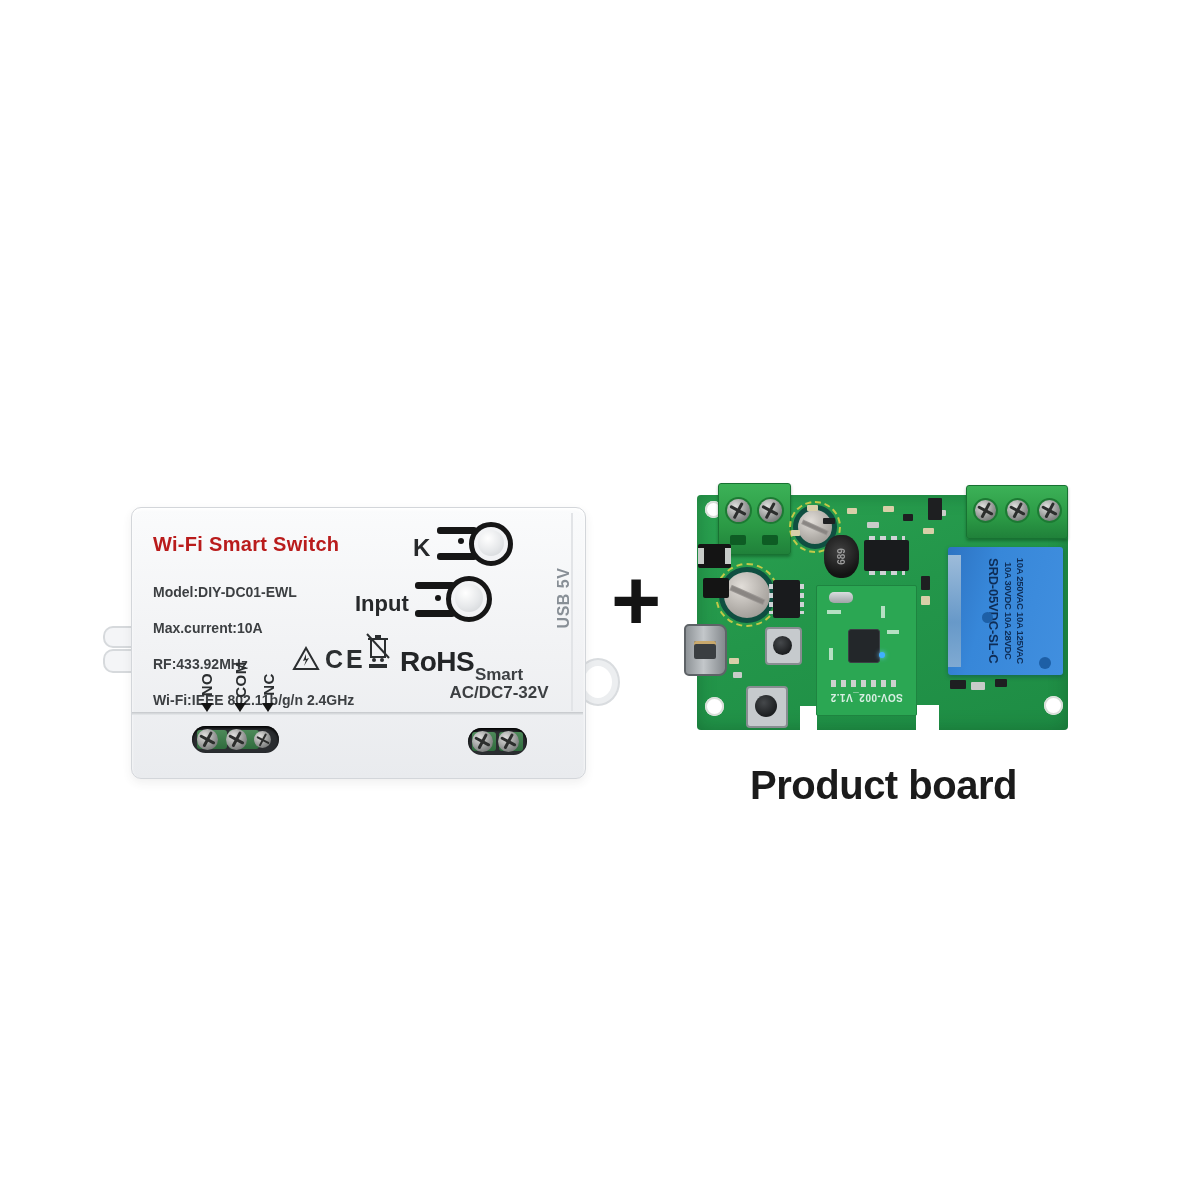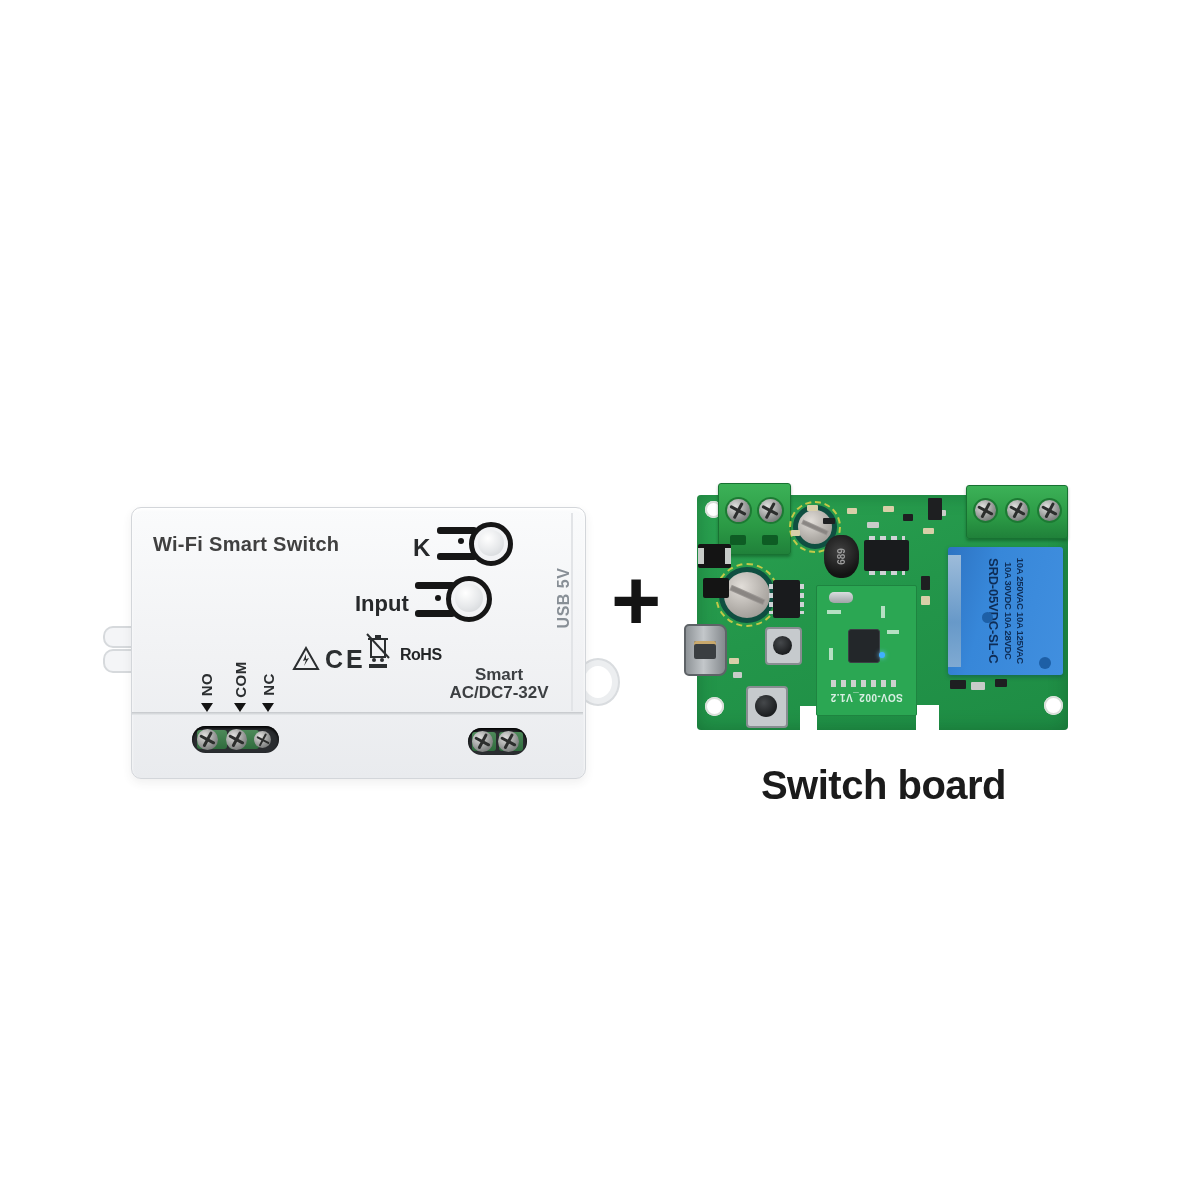--- a/index.html
+++ b/index.html
@@ -22,21 +22,21 @@
             border:1px solid #d3d6da;box-shadow:inset 0 2px 3px #ffffff,0 4px 10px rgba(60,65,70,.08);}
   .dev-seam{left:1px;top:205px;width:451px;height:3px;
             background:linear-gradient(180deg,#c3c6ca,#e8eaec);}
   .dev-fold{left:440px;top:6px;width:2px;height:198px;background:#e2e4e7;}
   .hook{background:#f4f5f7;border:2px solid #d6d9dc;}
   .hook-l1{left:-28px;top:119px;width:30px;height:18px;border-radius:10px 2px 2px 10px;border-right:none;}
   .hook-l2{left:-28px;top:142px;width:30px;height:20px;border-radius:10px 2px 2px 10px;border-right:none;}
   .hook-r{left:447px;top:153px;width:28px;height:32px;border-radius:50%;border:6px solid #eceef0;
           box-shadow:0 0 0 2px #d9dcdf;background:#ffffff;}
 
-  .dev-name{left:22px;top:26px;font-size:20px;font-weight:bold;color:#404040;letter-spacing:.3px;}
+  .dev-name{left:22px;top:26px;font-size:20px;font-weight:bold;color:#b91c1c;letter-spacing:.3px;}
   .dev-specs{left:22px;top:58px;font-size:14px;font-weight:bold;color:#3c3f42;line-height:18px;white-space:pre-line;}
   .dev-specs span{display:block;}
 
   .k-label{left:282px;top:27px;font-size:24px;font-weight:bold;color:#27292b;}
   .reset-label{left:224px;top:84px;font-size:22px;font-weight:bold;color:#27292b;}
   .key-ring{border:5px solid #161616;border-radius:50%;background:#f2f3f5;}
   .ring-k{left:338px;top:15px;width:34px;height:34px;}
   .ring-r{left:315px;top:69px;width:36px;height:36px;}
   .key-bar{height:7px;background:#161616;border-radius:3px;}
   .bar-k1{left:306px;top:20px;width:40px;}
@@ -47,21 +47,21 @@
   .dome-k{left:347px;top:23px;width:26px;height:26px;}
   .dome-r{left:324px;top:77px;width:28px;height:28px;}
   .key-dot{width:6px;height:6px;border-radius:50%;background:#161616;}
   .dot-k{left:327px;top:31px;}
   .dot-r{left:304px;top:88px;}
 
   .usb-vbox{left:419px;top:58px;width:28px;height:66px;display:flex;align-items:center;justify-content:center;}
   .usb-vbox span{transform:rotate(-90deg);white-space:nowrap;font-size:16px;font-weight:bold;color:#888f96;letter-spacing:.5px;}
 
   .cert-ce{left:194px;top:138px;font-size:25px;font-weight:bold;color:#2b2e30;letter-spacing:3px;}
-  .cert-rohs{left:269px;top:139px;font-size:16px;font-weight:bold;color:#232527;letter-spacing:-.5px;}
+  .cert-rohs{left:269px;top:139px;font-size:28px;font-weight:bold;color:#232527;letter-spacing:-.5px;}
   .cert-svg{color:#2b2e30;}
 
   .term-vbox{display:flex;align-items:center;justify-content:center;}
   .term-vbox span{transform:rotate(-90deg);white-space:nowrap;font-size:15px;font-weight:bold;color:#2b2e30;letter-spacing:.5px;}
   .tv-no{left:62px;top:160px;width:28px;height:34px;}
   .tv-com{left:95px;top:151px;width:28px;height:43px;}
   .tv-nc{left:123px;top:160px;width:28px;height:34px;}
   .term-arrow{width:0;height:0;border-left:6px solid transparent;border-right:6px solid transparent;border-top:9px solid #141414;}
   .ta-no{left:70px;top:196px;} .ta-com{left:103px;top:196px;} .ta-nc{left:131px;top:196px;}
 
@@ -171,20 +171,26 @@
 
 
   <div class="abs device">
     <div class="abs hook hook-l1"></div>
     <div class="abs hook hook-l2"></div>
     <div class="abs hook-r abs"></div>
     <div class="abs dev-body"></div>
     <div class="abs dev-fold"></div>
 
     <div class="abs dev-name">Wi-Fi Smart Switch</div>
+    <div class="abs dev-specs">
+      <span>Model:DIY-DC01-EWL</span>
+      <span>Max.current:10A</span>
+      <span>RF:433.92MHz</span>
+      <span>Wi-Fi:IEEE 802.11b/g/n 2.4GHz</span>
+    </div>
 
     <div class="abs k-label">K</div>
     <div class="abs key-bar bar-k1"></div>
     <div class="abs key-bar bar-k2"></div>
     <div class="abs key-ring ring-k"></div>
     <div class="abs key-dome dome-k"></div>
     <div class="abs key-dot dot-k"></div>
 
     <div class="abs reset-label">Input</div>
     <div class="abs key-bar bar-r1"></div>
@@ -335,15 +341,15 @@
     <div class="abs smd smd-a" style="left:96px;top:50px;width:9px;height:6px;"></div>
     <div class="abs smd smd-b" style="left:226px;top:96px;width:9px;height:14px;"></div>
     <div class="abs smd smd-a" style="left:226px;top:116px;width:9px;height:9px;"></div>
     <div class="abs smd smd-b" style="left:255px;top:200px;width:16px;height:9px;"></div>
     <div class="abs smd smd-c" style="left:276px;top:202px;width:14px;height:8px;"></div>
     <div class="abs smd smd-b" style="left:300px;top:199px;width:12px;height:8px;"></div>
     <div class="abs smd smd-a" style="left:34px;top:178px;width:10px;height:6px;"></div>
     <div class="abs smd smd-c" style="left:38px;top:192px;width:9px;height:6px;"></div>
   </div>
 
-  <div class="abs board-caption">Switch board</div>
+  <div class="abs board-caption">Product board</div>
 
 </div>
 
 </body></html>

